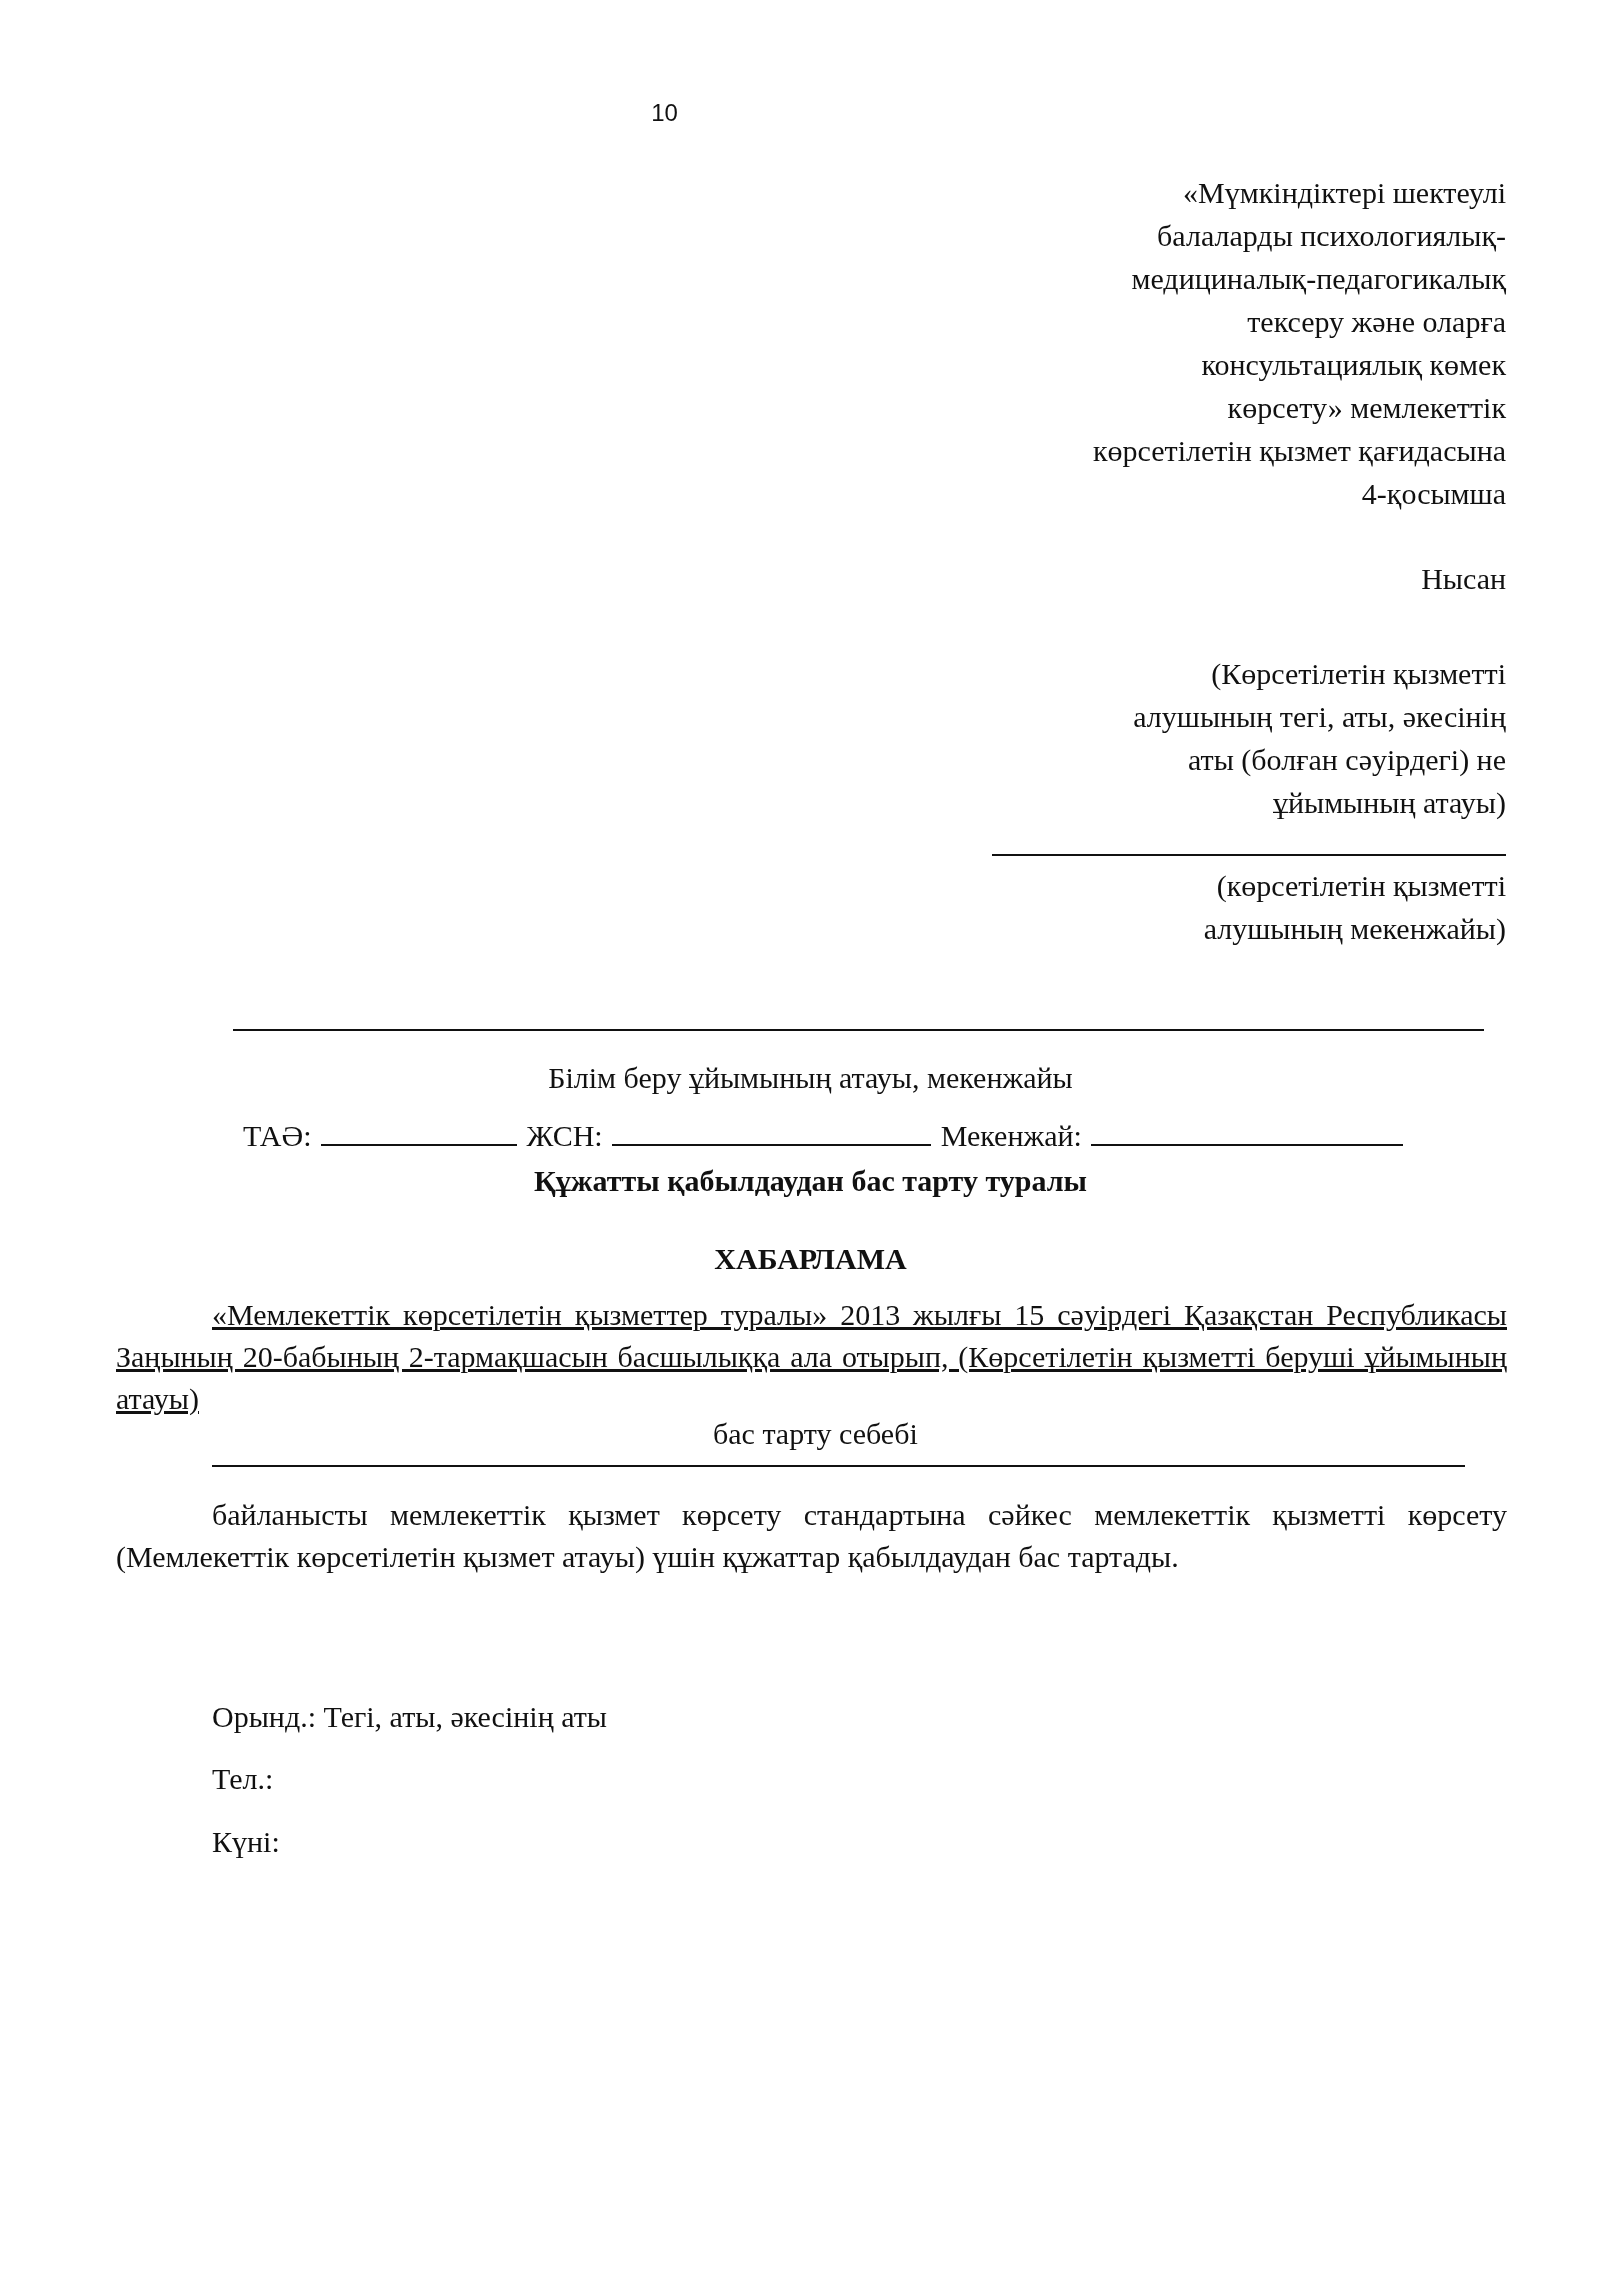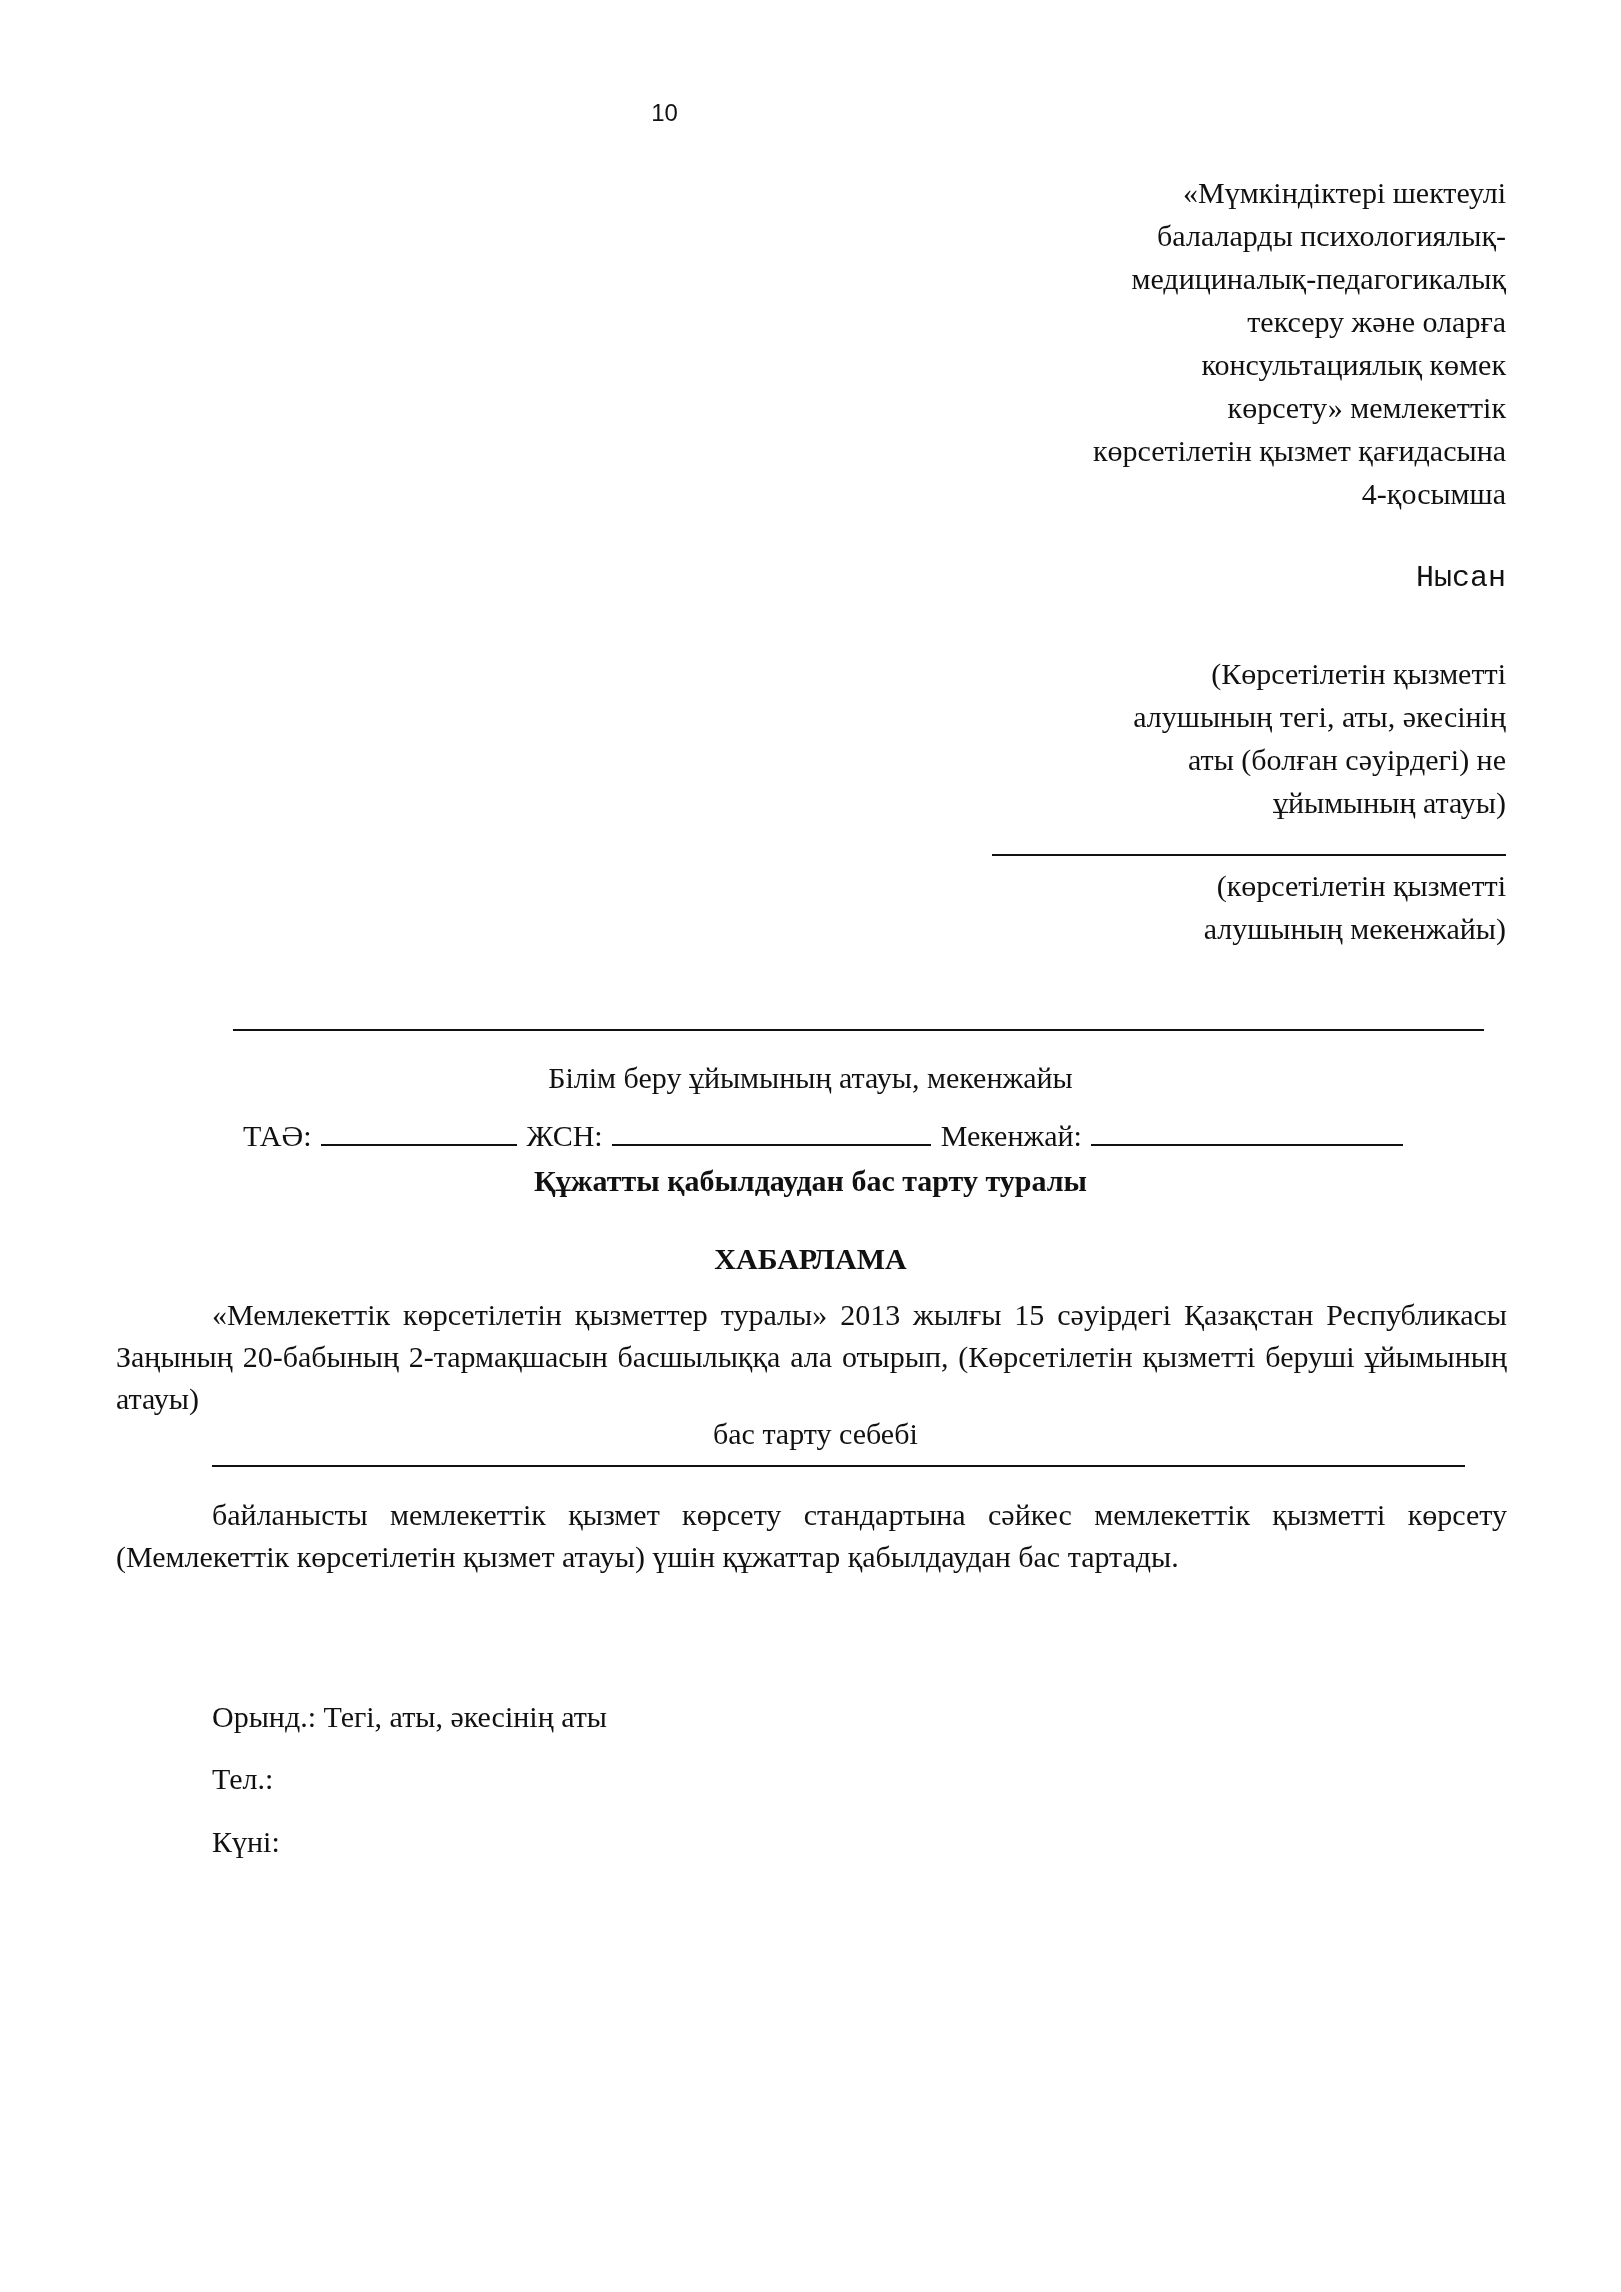--- a/index.html
+++ b/index.html
@@ -27,21 +27,21 @@
     line-height: 29px;
   }
   .right-block {
     position: absolute;
     right: 115px;
     text-align: right;
     line-height: 43px;
   }
   .right-block div { white-space: nowrap; }
   .appendix-ref { top: 171px; }
-  .form-label { top: 557px; font-family: Liberation Mono, monospace; }
+  .form-label { top: 557px; }
   .recipient-name { top: 652px; }
   .recipient-address { top: 864px; }
 
   .rule {
     position: absolute;
     height: 0;
     border-top: 2.5px solid #111111;
   }
   .rule-recipient { left: 992px; width: 514px; top: 854px; }
   .rule-org { left: 233px; width: 1251px; top: 1029px; }
@@ -81,21 +81,21 @@
     font-weight: bold;
   }
   .body-para {
     position: absolute;
     left: 116px;
     width: 1391px;
     line-height: 42px;
     text-align: justify;
     text-align-last: left;
   }
-  .para-legal { top: 1294px; }
+  .para-legal { top: 1294px; text-decoration: underline; }
   .para-legal .indent, .para-refusal .indent { display: inline-block; width: 96px; }
   .reason-caption { top: 1413px; left: 0; width: 1621px; text-align: center; position: absolute; line-height: 42px; padding-left: 9.8px; box-sizing: border-box; }
   .para-refusal { top: 1494px; }
   .footer-line {
     position: absolute;
     left: 212px;
     line-height: 42px;
     white-space: nowrap;
   }
   .executor { top: 1696px; }

